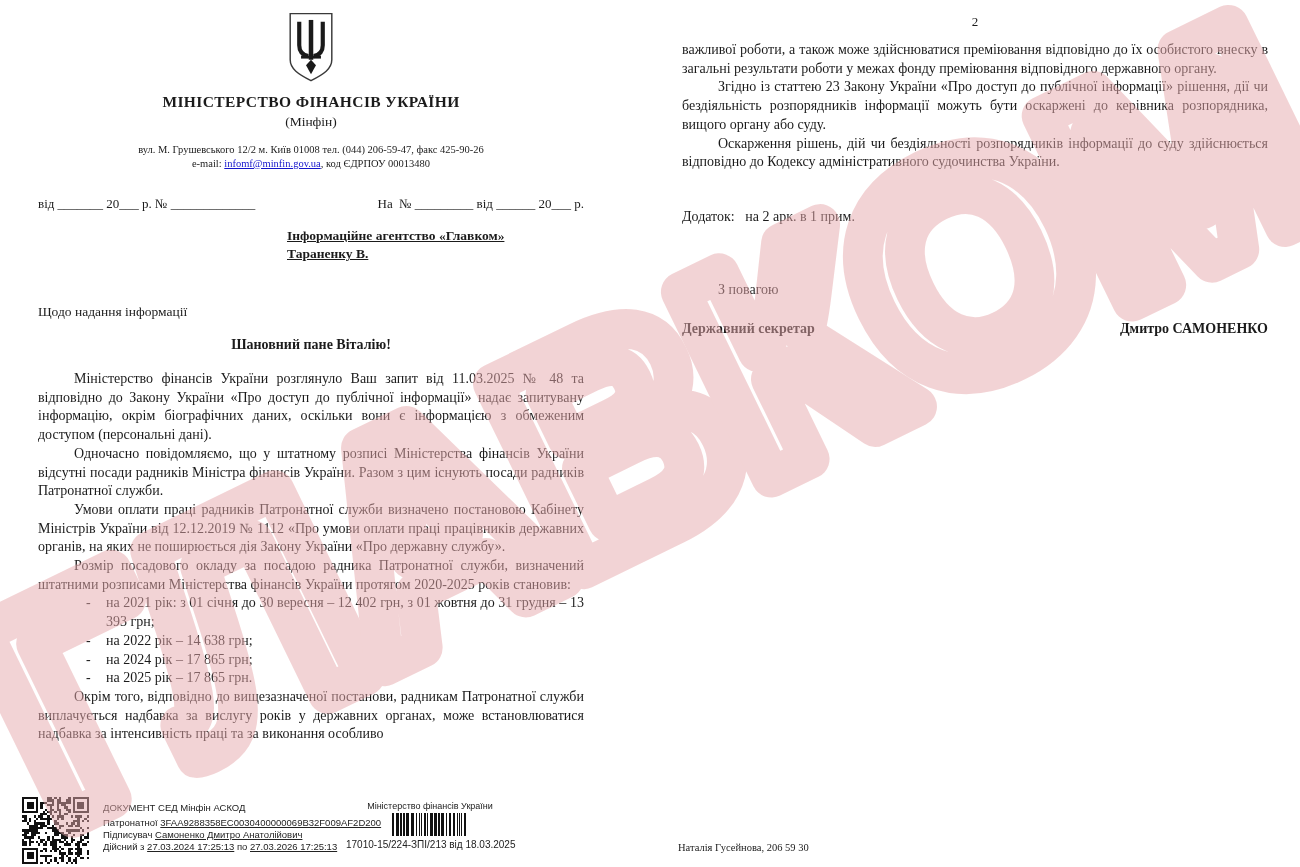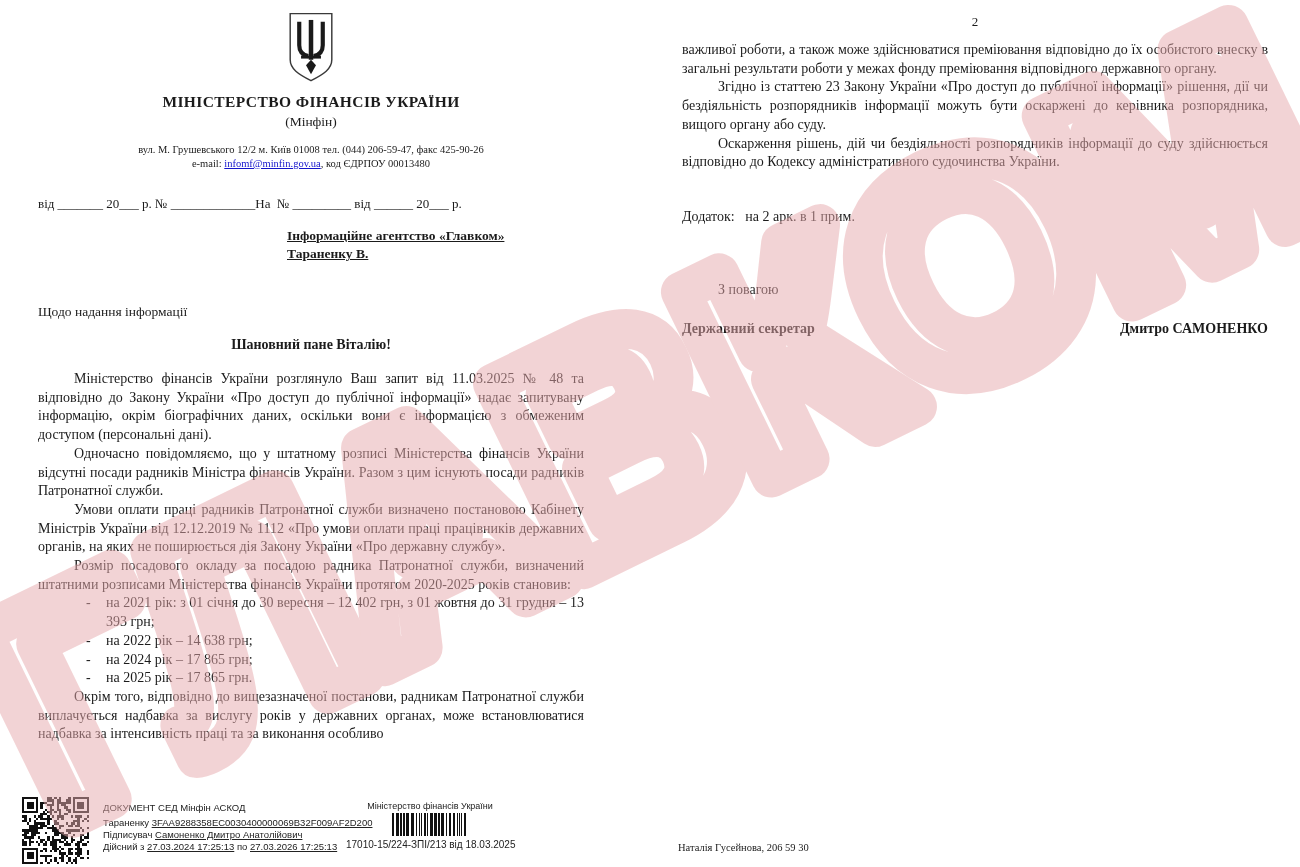--- a/index.html
+++ b/index.html
@@ -7,21 +7,21 @@
           font-family:"Liberation Serif",serif;color:#1b1b1b;}
   
   .page1{position:absolute;left:38px;top:8px;width:546px;}
   .hdr{text-align:center;}
   .emblem{display:block;margin:2px auto 0 auto;}
   .title{font-weight:bold;font-size:15.5px;letter-spacing:.4px;margin-top:7px;}
   .subtitle{font-size:13.5px;margin-top:3px;}
   .addr{font-size:10.5px;line-height:14px;}
   .addr.first{margin-top:13px;}
   .email{color:#1414cc;text-decoration:underline;}
-  .refline{display:flex;justify-content:flex-start;font-size:13px;margin-top:25px;}
+  .refline{display:flex;justify-content:space-between;font-size:13px;margin-top:25px;}
   .refline span{white-space:pre;}
   .recipient{margin-left:249px;margin-top:15px;font-weight:bold;font-size:13.5px;line-height:18px;text-decoration:underline;}
   .subject{margin-top:41px;font-size:13.5px;}
   .salutation{margin-top:17px;text-align:center;font-weight:bold;font-size:14px;}
   .body p{margin:0;font-size:14px;line-height:18.7px;text-align:justify;text-indent:36px;}
   .body{margin-top:17px;}
   ul.paylist{margin:0;padding:0 0 0 48px;list-style:none;}
   ul.paylist li{position:relative;padding-left:20px;font-size:14px;line-height:18.7px;text-align:justify;}
   ul.paylist li::before{content:"-";position:absolute;left:0;}
   
@@ -420,21 +420,21 @@
         <rect x="2" y="2" width="3" height="3" fill="#111"></rect>
         <rect x="22" y="0" width="7" height="7" fill="#111"></rect>
         <rect x="23" y="1" width="5" height="5" fill="#fff"></rect>
         <rect x="24" y="2" width="3" height="3" fill="#111"></rect>
         <rect x="0" y="22" width="7" height="7" fill="#111"></rect>
         <rect x="1" y="23" width="5" height="5" fill="#fff"></rect>
         <rect x="2" y="24" width="3" height="3" fill="#111"></rect>
       </svg>
     <div class="siglines">
       <div class="sys">ДОКУМЕНТ СЕД Мінфін АСКОД</div>
-      <div><span>Тараненку </span><span class="u">3FAA9288358EC0030400000069B32F009AF2D200</span></div>
+      <div><span>Патронатної </span><span class="u">3FAA9288358EC0030400000069B32F009AF2D200</span></div>
       <div><span>Підписувач </span><span class="u">Самоненко Дмитро Анатолійович</span></div>
       <div><span>Дійсний з </span><span class="u">27.03.2024 17:25:13</span><span> по </span><span class="u">27.03.2026 17:25:13</span></div>
     </div>
   </div>
 
   <div class="bcblock">
     <div>Міністерство фінансів України</div>
     <svg id="barcode-svg" width="76" height="23" viewBox="0 0 76 23" shape-rendering="crispEdges">
         <rect x="0" y="0" width="76" height="23" fill="#fff"></rect>
         <rect x="0" y="0" width="2" height="23" fill="#111"></rect>

